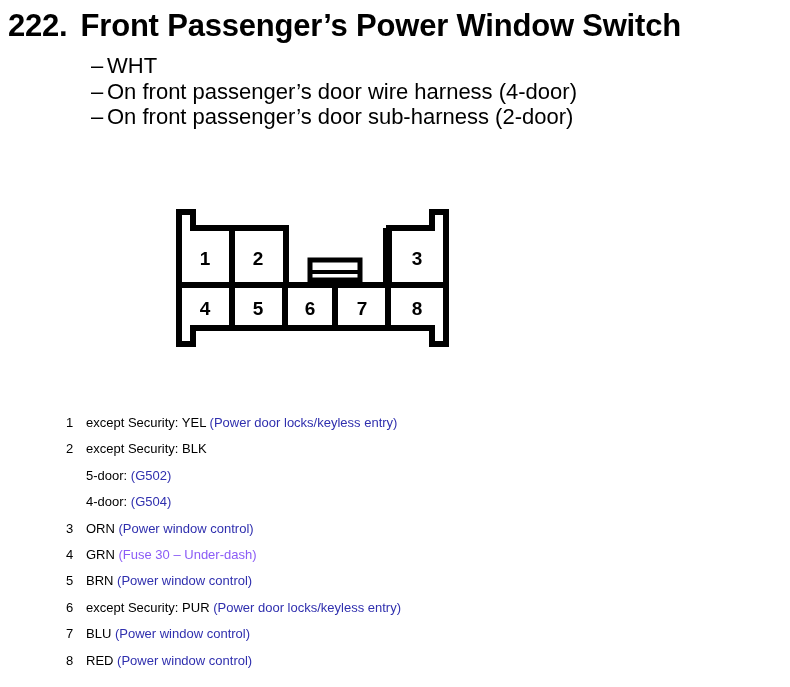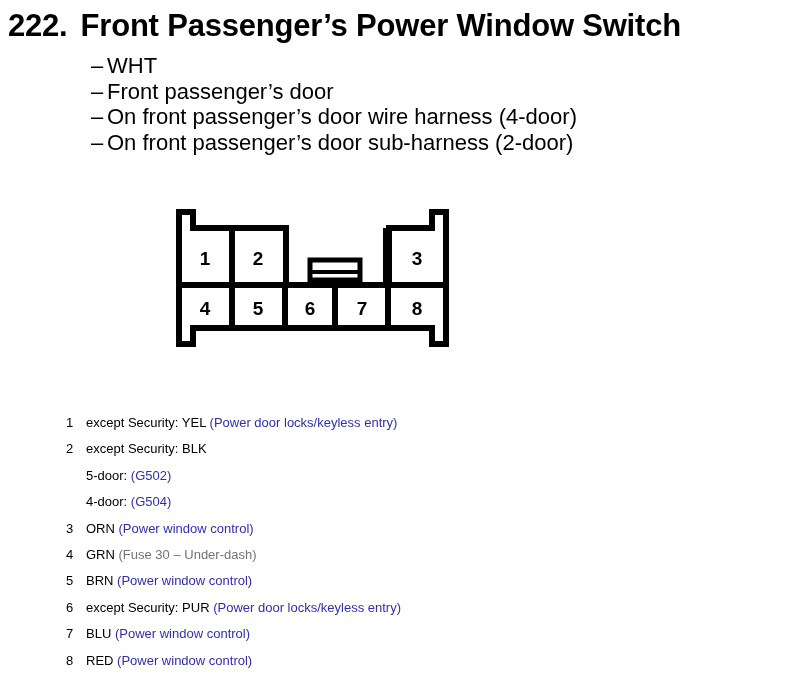--- a/index.html
+++ b/index.html
@@ -83,21 +83,20 @@
 </style>
 </head>
 <body>
 
 <div id="title">
   <span class="num">222.</span><span>Front Passenger’s Power Window Switch</span>
 </div>
 
 <div id="subnotes">
     <div class="row"><span class="dash">–</span><span>WHT</span></div>
-    <div class="row"><span class="dash">–</span><span>Front passenger’s door</span></div>
     <div class="row"><span class="dash">–</span><span>On front passenger’s door wire harness (4-door)</span></div>
     <div class="row"><span class="dash">–</span><span>On front passenger’s door sub-harness (2-door)</span></div>
   </div>
 
 <div id="connector">
   <svg width="284" height="158" viewBox="0 0 284 158" xmlns="http://www.w3.org/2000/svg">
 
     <path fill="none" stroke="#000000" stroke-width="6" stroke-linejoin="miter" d="M 9,9
              L 23,9
              L 23,25
@@ -147,21 +146,21 @@
     </div>
     <div>
       <span class="lrow"><span class="pin">2</span><span>except Security: BLK</span></span>
       <span class="sub"><span>5-door:</span> <span class="blue" style="color: rgb(47, 47, 174);">(G502)</span></span>
       <span class="sub"><span>4-door:</span> <span class="blue" style="color: rgb(47, 47, 174);">(G504)</span></span>
     </div>
     <div>
       <span class="lrow"><span class="pin">3</span><span>ORN</span> <span class="blue" style="color: rgb(47, 47, 174);">(Power window control)</span></span>
     </div>
     <div>
-      <span class="lrow"><span class="pin">4</span><span>GRN</span> <span class="blue" style="color: #737373;">(Fuse 30 – Under-dash)</span></span>
+      <span class="lrow"><span class="pin">4</span><span>GRN</span> <span class="blue" style="color: #8b5cf6;">(Fuse 30 – Under-dash)</span></span>
     </div>
     <div>
       <span class="lrow"><span class="pin">5</span><span>BRN</span> <span class="blue" style="color: rgb(47, 47, 174);">(Power window control)</span></span>
     </div>
     <div>
       <span class="lrow"><span class="pin">6</span><span>except Security: PUR</span> <span class="blue" style="color: rgb(47, 47, 174);">(Power door locks/keyless entry)</span></span>
     </div>
     <div>
       <span class="lrow"><span class="pin">7</span><span>BLU</span> <span class="blue" style="color: rgb(47, 47, 174);">(Power window control)</span></span>
     </div>

